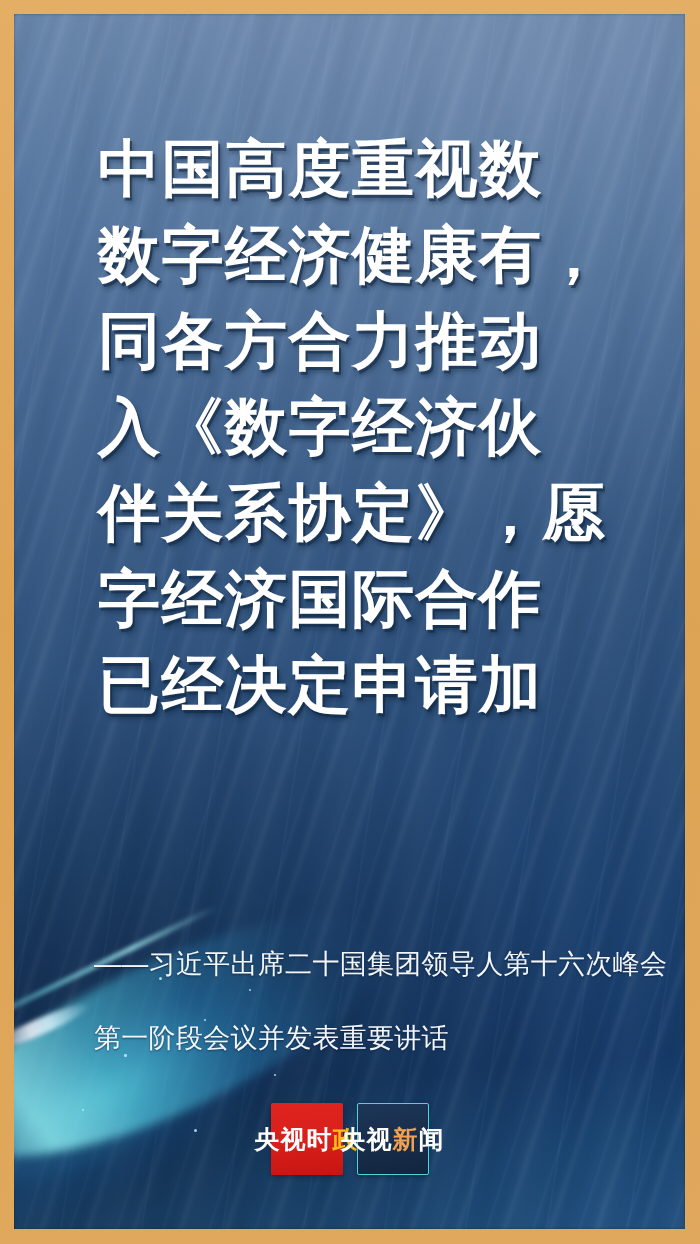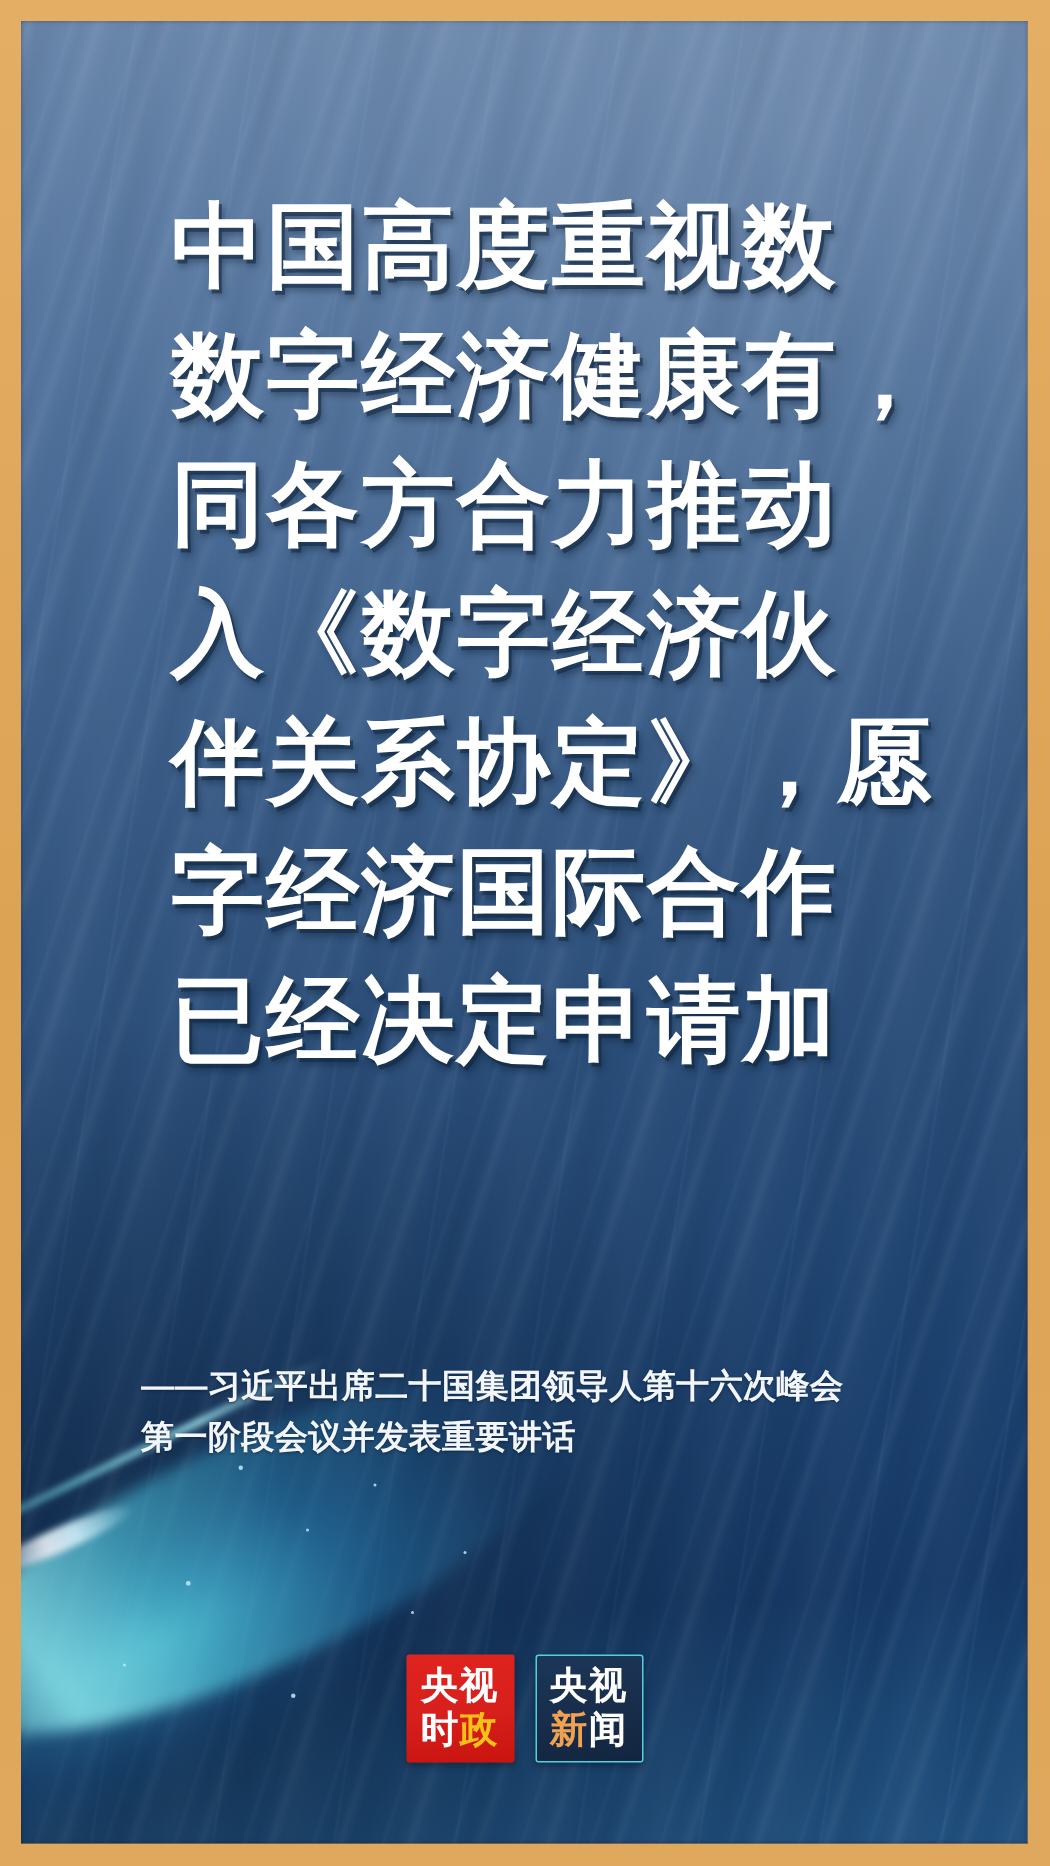--- a/index.html
+++ b/index.html
@@ -180,59 +180,59 @@
     display: block;
     color: #ffffff;
     font-size: 62px;
     line-height: 86px;
     font-weight: 700;
     letter-spacing: 1.5px;
     white-space: nowrap;
     text-shadow:
       2px 3px 0 rgba(14,38,66,0.55),
       3px 5px 5px rgba(8,24,45,0.40);
-    font-family: Liberation Mono, monospace;
-    margin-left: 16px;
+    font-family: Liberation Sans, sans-serif;
   }
 
   
   #attribution {
     position: absolute;
     left: 80px;
     top: 893px;
     width: 548px;
   }
   #attribution .attr-line {
     display: block;
     color: #f2f6fb;
-    font-size: 22px;
+    font-size: 27px;
     line-height: 34px;
-    font-weight: 700;
+    font-weight: 400;
     letter-spacing: 0.3px;
     white-space: nowrap;
     text-shadow: 0 1px 2px rgba(6,22,44,0.55);
+    margin-top: 40px;
   }
 
   
   #logos {
     position: absolute;
     left: 0;
     right: 0;
     top: 1089px;
     display: flex;
     justify-content: center;
     align-items: flex-start;
     gap: 14px;
   }
   .logo {
     width: 72px;
     height: 72px;
     box-sizing: border-box;
     display: flex;
-    flex-direction: column;
+    flex-direction: row;
     align-items: center;
     justify-content: center;
     border-radius: 2px;
     box-shadow: 0 2px 5px rgba(0,0,0,0.30);
   }
   .logo .lg-row {
     display: block;
     font-size: 25px;
     line-height: 29px;
     font-weight: 700;

